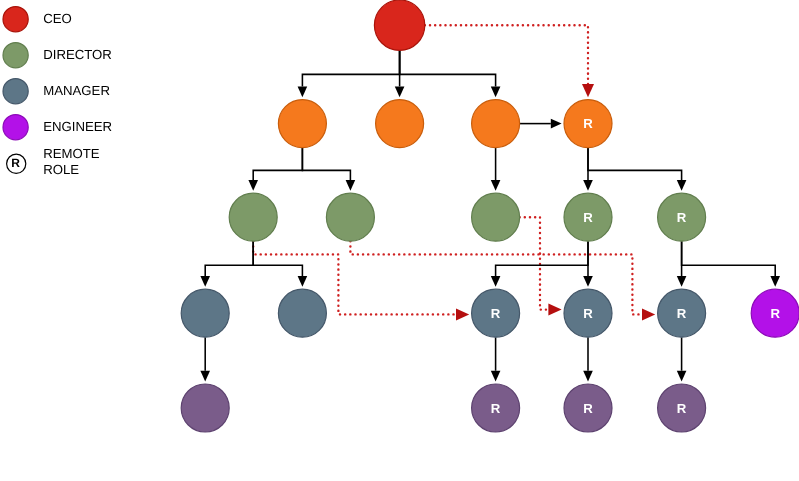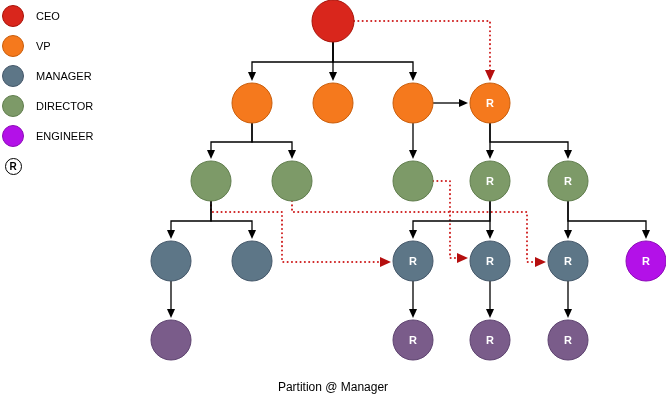--- a/index.html
+++ b/index.html
@@ -30,46 +30,41 @@
 <div id="canvas">
   <div class="legend">
       <div class="legend-row">
         <div class="swatch-box">
           <div class="legend-swatch" style="background: rgb(217, 38, 28); border: 1px solid rgb(169, 19, 9);"></div>
         </div>
         <div class="legend-label">CEO</div>
       </div>
       <div class="legend-row">
         <div class="swatch-box">
-          <div class="legend-swatch" style="background: rgb(245, 121, 29); border: 1px solid rgb(201, 93, 11);"></div>
+          <div class="legend-swatch" style="background: rgb(125, 154, 104); border: 1px solid rgb(97, 126, 78);"></div>
         </div>
-        <div class="legend-label">VP</div>
+        <div class="legend-label">DIRECTOR</div>
       </div>
       <div class="legend-row">
         <div class="swatch-box">
           <div class="legend-swatch" style="background: rgb(93, 118, 135); border: 1px solid rgb(69, 88, 106);"></div>
         </div>
         <div class="legend-label">MANAGER</div>
-      </div>
-      <div class="legend-row">
-        <div class="swatch-box">
-          <div class="legend-swatch" style="background: rgb(125, 154, 104); border: 1px solid rgb(97, 126, 78);"></div>
-        </div>
-        <div class="legend-label">DIRECTOR</div>
       </div>
       <div class="legend-row">
         <div class="swatch-box">
           <div class="legend-swatch" style="background: rgb(179, 17, 232); border: 1px solid rgb(141, 12, 184);"></div>
         </div>
         <div class="legend-label">ENGINEER</div>
       </div>
       <div class="legend-row">
         <div class="swatch-box">
           <div class="legend-swatch outline">R</div>
         </div>
+        <div class="legend-label">REMOTE ROLE</div>
       </div>
     </div>
   <svg width="666" height="401" class="diagram">
       <path d="M354 21 L490 21 L490 70" fill="none" stroke="#cf2020" stroke-width="2" stroke-dasharray="0.1 4.2" stroke-linecap="round"></path>
       <polygon points="490 81 485 70 495 70" fill="#b50f0f"></polygon>
       <path d="M211 201 L211 212 L282 212 L282 262 L380 262" fill="none" stroke="#cf2020" stroke-width="2" stroke-dasharray="0.1 4.2" stroke-linecap="round"></path>
       <polygon points="391 262 380 267 380 257" fill="#b50f0f"></polygon>
       <path d="M292 201 L292 212 L527 212 L527 262 L535 262" fill="none" stroke="#cf2020" stroke-width="2" stroke-dasharray="0.1 4.2" stroke-linecap="round"></path>
       <polygon points="546 262 535 267 535 257" fill="#b50f0f"></polygon>
       <path d="M433 181 L450 181 L450 258 L457 258" fill="none" stroke="#cf2020" stroke-width="2" stroke-dasharray="0.1 4.2" stroke-linecap="round"></path>
@@ -136,14 +131,13 @@
       <circle cx="646" cy="261" r="20" fill="#b311e8" stroke="#8d0cb8" stroke-width="1"></circle>
       <text x="646" y="261" text-anchor="middle" dy="0.36em" fill="#ffffff" class="node-label">R</text>
       <circle cx="171" cy="340" r="20" fill="#7a5c8a" stroke="#5e4370" stroke-width="1"></circle>
       <circle cx="413" cy="340" r="20" fill="#7a5c8a" stroke="#5e4370" stroke-width="1"></circle>
       <text x="413" y="340" text-anchor="middle" dy="0.36em" fill="#ffffff" class="node-label">R</text>
       <circle cx="490" cy="340" r="20" fill="#7a5c8a" stroke="#5e4370" stroke-width="1"></circle>
       <text x="490" y="340" text-anchor="middle" dy="0.36em" fill="#ffffff" class="node-label">R</text>
       <circle cx="568" cy="340" r="20" fill="#7a5c8a" stroke="#5e4370" stroke-width="1"></circle>
       <text x="568" y="340" text-anchor="middle" dy="0.36em" fill="#ffffff" class="node-label">R</text>
     </svg>
-    <div class="caption">Partition @ Manager</div>
 </div>
 
 </body></html>

